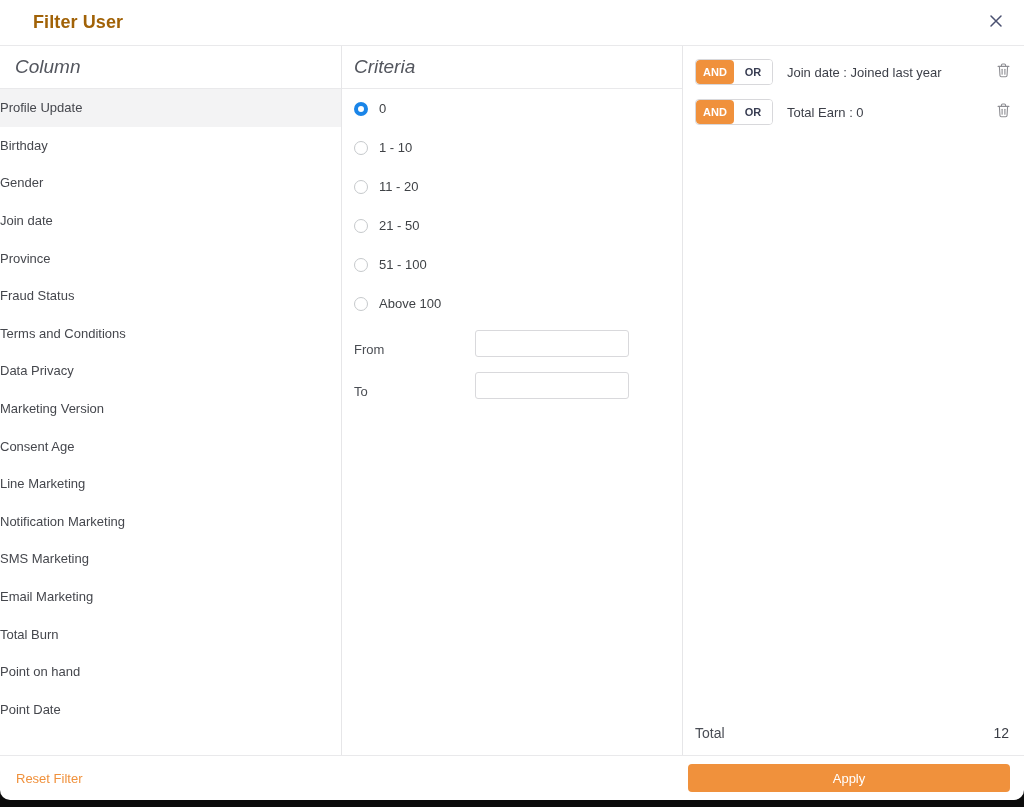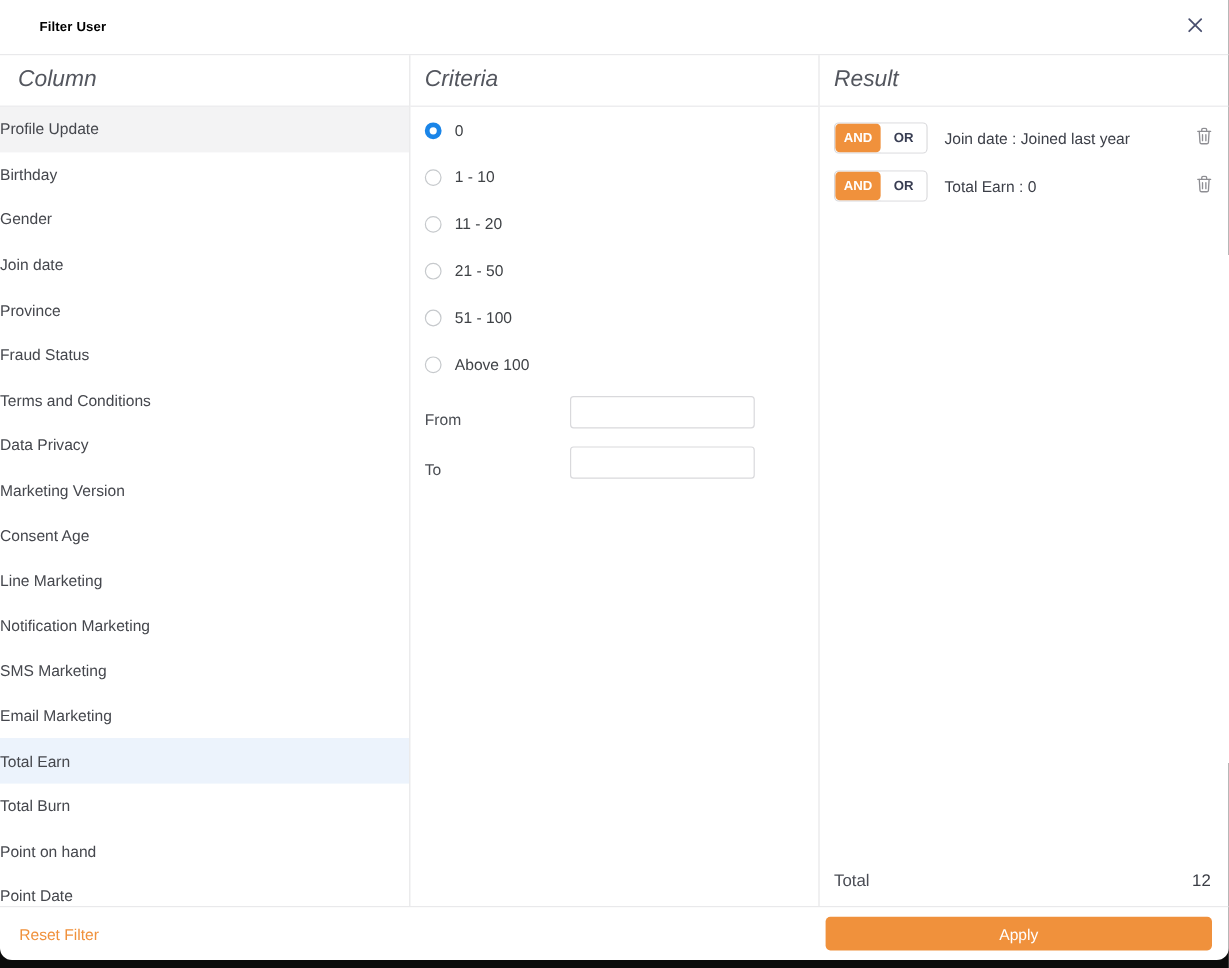--- a/index.html
+++ b/index.html
@@ -17,21 +17,21 @@
     overflow: hidden;
     display: flex; flex-direction: column;
   }
   
   .titlebar {
     height: 46px; flex-shrink: 0;
     border-bottom: 1px solid #e9e9eb;
     display: flex; align-items: center; justify-content: space-between;
     padding: 0 16px 0 33px;
   }
-  .title { font-size: 11px; font-weight: 700; color: #000000; letter-spacing: .1px; }
+  .title { font-size: 18px; font-weight: 700; color: #a16207; letter-spacing: .1px; }
   .close-btn {
     width: 24px; height: 24px; display: flex; align-items: center; justify-content: center;
     cursor: pointer; background: none; border: none; padding: 0;
   }
   
   .body { flex: 1; display: flex; min-height: 0; }
   .col { display: flex; flex-direction: column; min-height: 0; }
   .col-1 { width: 342px; border-right: 1px solid #e6e6e8; }
   .col-2 { width: 341px; border-right: 1px solid #e6e6e8; }
   .col-3 { flex: 1; }
@@ -176,23 +176,20 @@
   </div>
           <div class="column-item">
     <span>Notification Marketing</span>
   </div>
           <div class="column-item">
     <span>SMS Marketing</span>
   </div>
           <div class="column-item">
     <span>Email Marketing</span>
   </div>
-          <div class="column-item sel-blue">
-    <span>Total Earn</span>
-  </div>
           <div class="column-item">
     <span>Total Burn</span>
   </div>
           <div class="column-item">
     <span>Point on hand</span>
   </div>
           <div class="column-item">
     <span>Point Date</span>
   </div>
         </div>
@@ -230,21 +227,20 @@
         <span class="ft-label">From</span>
         <input class="ft-input" type="text" value="" style="">
       </div>
       <div class="ft-row">
         <span class="ft-label">To</span>
         <input class="ft-input" type="text" value="" style="">
       </div>
     </div>
 
     <div class="col col-3">
-      <div class="col-header">Result</div>
       <div class="result-list" id="result-list">
           <div class="result-row">
     <div class="seg">
       <span class="seg-btn seg-and">AND</span>
       <span class="seg-btn seg-or">OR</span>
     </div>
     <span class="result-text">Join date : Joined last year</span>
     <button class="trash-btn">
       <span>
         <svg width="13" height="15" viewBox="0 0 14 16" fill="none" stroke="#8e8e93" stroke-width="1.2" stroke-linecap="round">

